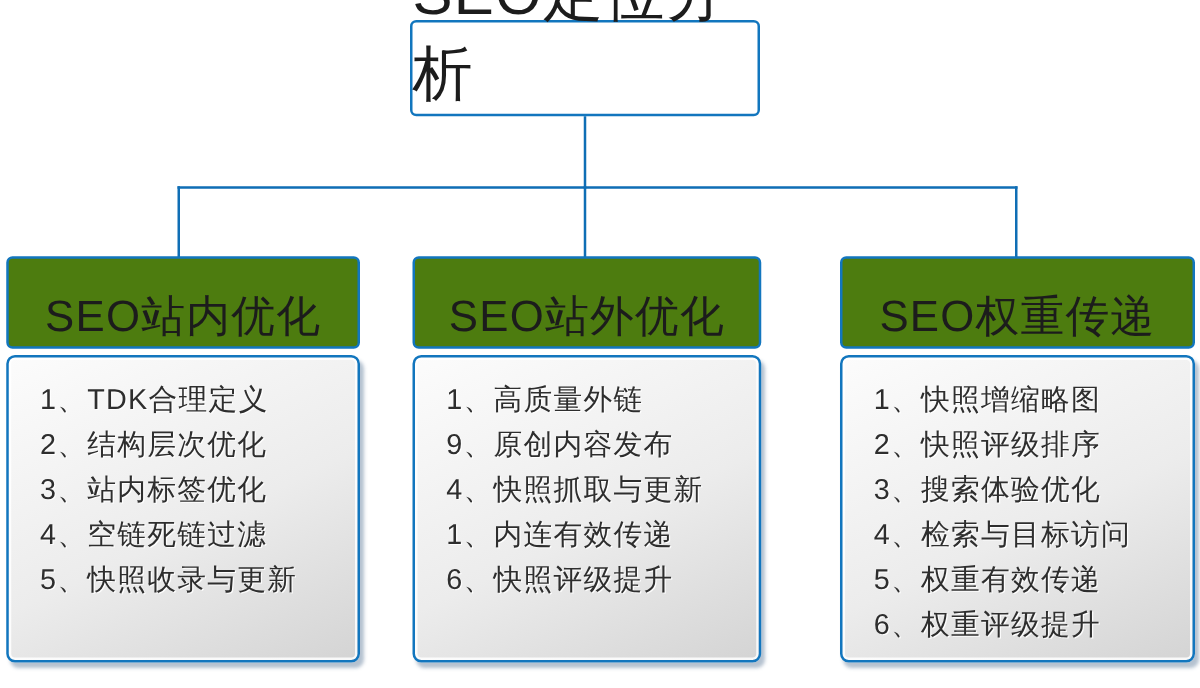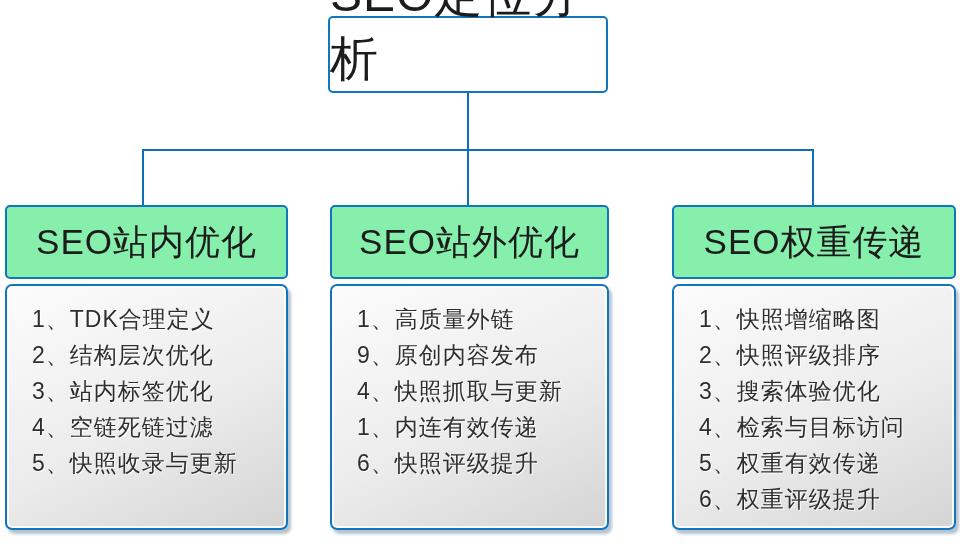--- a/index.html
+++ b/index.html
@@ -28,22 +28,22 @@
     background:#ffffff;border:2px solid var(--box-border);border-radius:5px;
     display:flex;align-items:flex-end;justify-content:center;
     box-sizing:border-box;
     font-size:48px;color:var(--text-dark);letter-spacing:1px;
   }
 
   
   .column{position:absolute;top:205px;}
   .col-header{
     position:absolute;left:0;top:0;height:74px;width:100%;
-    background:#86efac;border:2px solid var(--box-border);border-radius:5px;
-    display:flex;align-items:center;justify-content:center;
+    background:#4d7c0f;border:2px solid var(--box-border);border-radius:5px;
+    display:flex;align-items:flex-end;justify-content:center;
     box-sizing:border-box;
     font-size:35px;color:var(--text-dark);letter-spacing:1px;
   }
   .col-body{
     position:absolute;left:0;top:79px;height:246px;width:100%;
     box-sizing:border-box;
     border:2px solid var(--box-border);border-radius:7px;
     background:linear-gradient(155deg,var(--panel-top) 0%,#ececec 55%,var(--panel-bottom) 100%);
     box-shadow:3px 4px 3px rgba(90,120,150,.45), inset 0 0 0 2px rgba(255,255,255,.85);
     padding:15px 10px 0 25px;

